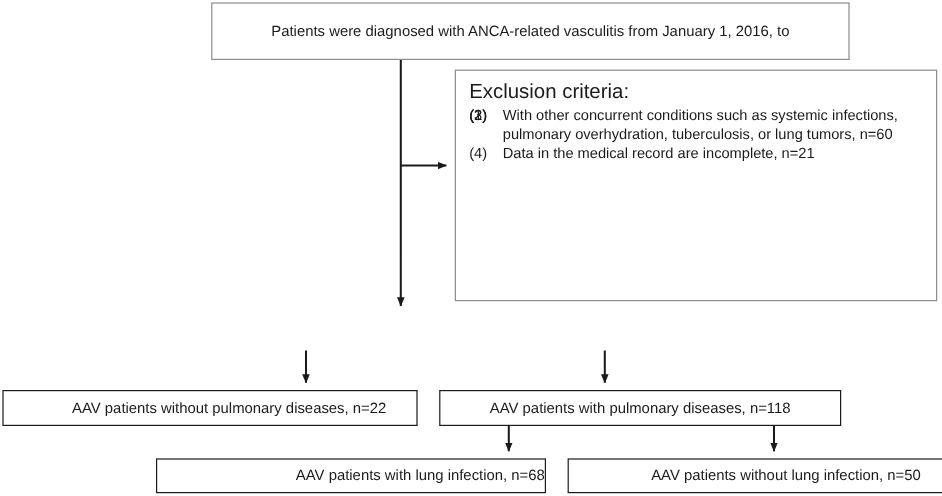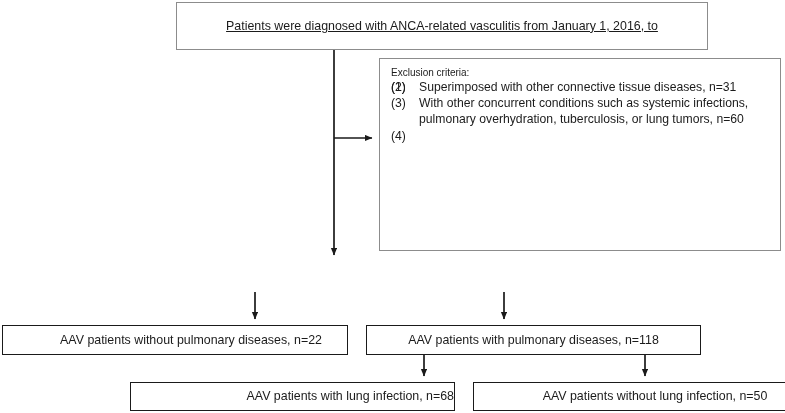--- a/index.html
+++ b/index.html
@@ -27,21 +27,20 @@
     line-height: 1.30;
   }
   .node.gray  { border: 1.5px solid #8c8c8c; }
   .node.black { border: 1.6px solid #1a1a1a; }
 
   
   #node-source {
     left: 176px; top: 2px; width: 532px; height: 48px;
     font-size: 12.4px;
     padding: 0 7px;
-    text-decoration: underline;
   }
   #node-exclusion {
     left: 379px; top: 58px; width: 402px; height: 193px;
     font-size: 12.2px;
     display: block;
     text-align: left;
     padding: 7px 9px 6px 9px;
   }
   #node-enrolled {
     left: 218px; top: 262px; width: 312px; height: 30px;
@@ -63,21 +62,21 @@
     justify-content: flex-end;
   }
   #node-no-lung-inf {
     left: 473px; top: 382px; width: 364px; height: 29px;
     font-size: 12.4px;
   }
 
   
   .excl-head {
     margin: 0 0 1px 2px;
-    font-size: 10px;
+    font-size: 17px;
   }
   .excl-list {
     list-style: none;
     margin: 0;
     padding: 0;
   }
   .excl-item {
     position: relative;
     padding-left: 28px;
     margin: 0 0 0.5px 2px;
@@ -142,28 +141,28 @@
   </div>
 
   <div class="node gray" id="node-exclusion">
     <div class="excl-head">Exclusion criteria:</div>
     <ul class="excl-list">
       <li class="excl-item">
         <span class="excl-marker">(1)</span>
       </li>
       <li class="excl-item">
         <span class="excl-marker">(2)</span>
-        <span>Superimposed with other connective tissue diseases, n=31</span>
       </li>
       <li class="excl-item">
         <span class="excl-marker">(3)</span>
         <span> With other concurrent conditions such as systemic infections, pulmonary overhydration, tuberculosis, or lung tumors, n=60</span>
       </li>
       <li class="excl-item">
         <span class="excl-marker">(4)</span>
+        <span>Data in the medical record are incomplete, n=21</span>
       </li>
     </ul>
   </div>
 
 
   <div class="node black" id="node-no-pulm">
     <span>AAV patients without pulmonary diseases, n=22</span>
   </div>
 
   <div class="node black" id="node-with-pulm">

